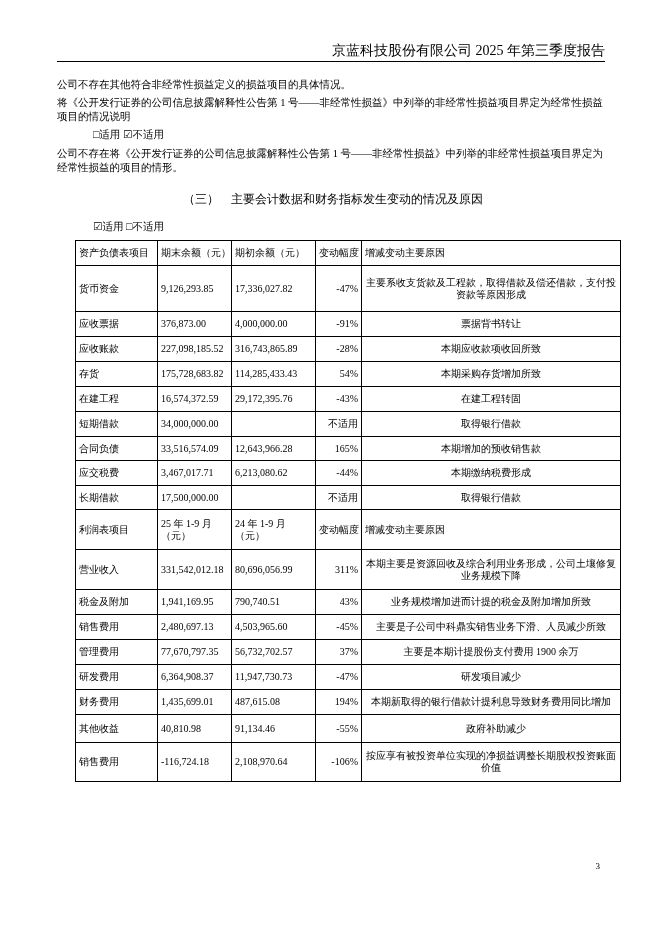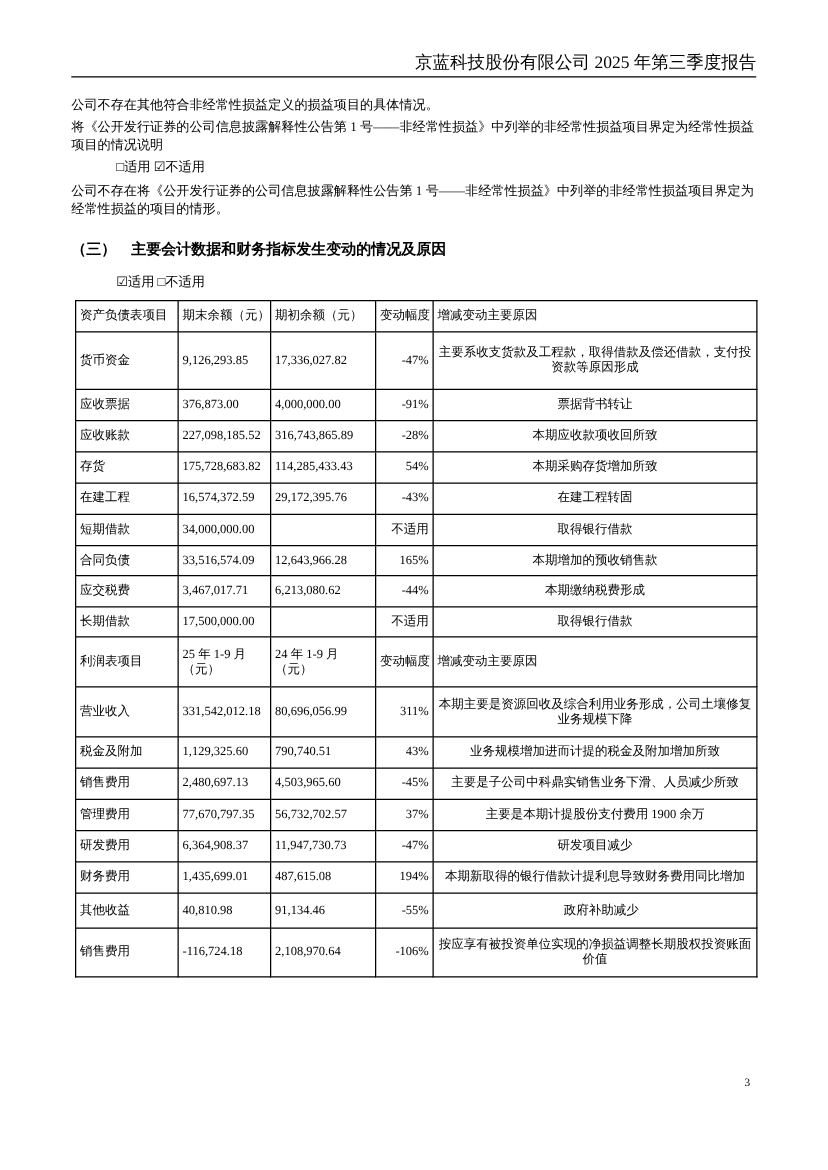--- a/index.html
+++ b/index.html
@@ -6,22 +6,22 @@
   body{
     width:662px;height:936px;background:#ffffff;color:#000;
     font-family:"Liberation Serif","DejaVu Serif","DejaVu Sans",serif;
     overflow:hidden;
   }
   .page{position:relative;width:662px;height:936px;box-sizing:border-box;padding:45px 0 0 57px;}
   .hdr{width:548px;text-align:right;font-size:14px;line-height:12px;padding-bottom:4px;border-bottom:1.5px solid #000;}
   .para{width:552px;font-size:10.5px;line-height:14px;white-space:pre-line;margin:0 0 4px 0;}
   .p1{margin-top:16px;}
   .applicable{width:552px;font-size:10.5px;line-height:14px;margin:2px 0 5px 0;padding-left:36px;}
-  .heading{width:552px;font-size:12px;font-weight:bold;line-height:15px;margin:17px 0 13px 0;}
-  table.fin{border-collapse:collapse;table-layout:fixed;width:545px;margin:6px 0 0 3px;}
+  .heading{width:552px;font-size:12px;font-weight:normal;line-height:15px;margin:17px 0 13px 0;text-align:center;}
+  table.fin{border-collapse:collapse;table-layout:fixed;width:545px;margin:6px 0 0 18px;}
   table.fin td{border:1px solid #000;font-size:10px;line-height:12px;padding:1px 3px;vertical-align:middle;overflow:hidden;box-sizing:border-box;}
   td.item{text-align:left;}
   td.num{text-align:left;}
   td.chg{text-align:right;}
   td.rsn{text-align:center;white-space:pre-line;}
   .nw{white-space:nowrap;}
   .pre{white-space:pre-line;}
   tr.h24{height:24px;} tr.h25{height:25px;} tr.h28{height:28px;} tr.h37{height:37px;}
   tr.h39{height:39px;} tr.h40{height:40px;padding-left:23px;} tr.h46{height:46px;}
   .pagenum{position:absolute;top:861px;right:62px;font-size:9px;}
@@ -140,21 +140,21 @@
       <tr class="h40">
         <td class="item">营业收入</td>
         <td class="num">331,542,012.18</td>
         <td class="num">80,696,056.99</td>
         <td class="chg">311%</td>
         <td class="rsn">本期主要是资源回收及综合利用业务形成，公司土壤修复
 业务规模下降</td>
       </tr>
       <tr class="h25">
         <td class="item">税金及附加</td>
-        <td class="num">1,129,325.60</td>
+        <td class="num">1,941,169.95</td>
         <td class="num">790,740.51</td>
         <td class="chg">43%</td>
         <td class="rsn">业务规模增加进而计提的税金及附加增加所致</td>
       </tr>
       <tr class="h25">
         <td class="item">销售费用</td>
         <td class="num">2,480,697.13</td>
         <td class="num">4,503,965.60</td>
         <td class="chg">-45%</td>
         <td class="rsn">主要是子公司中科鼎实销售业务下滑、人员减少所致</td>

